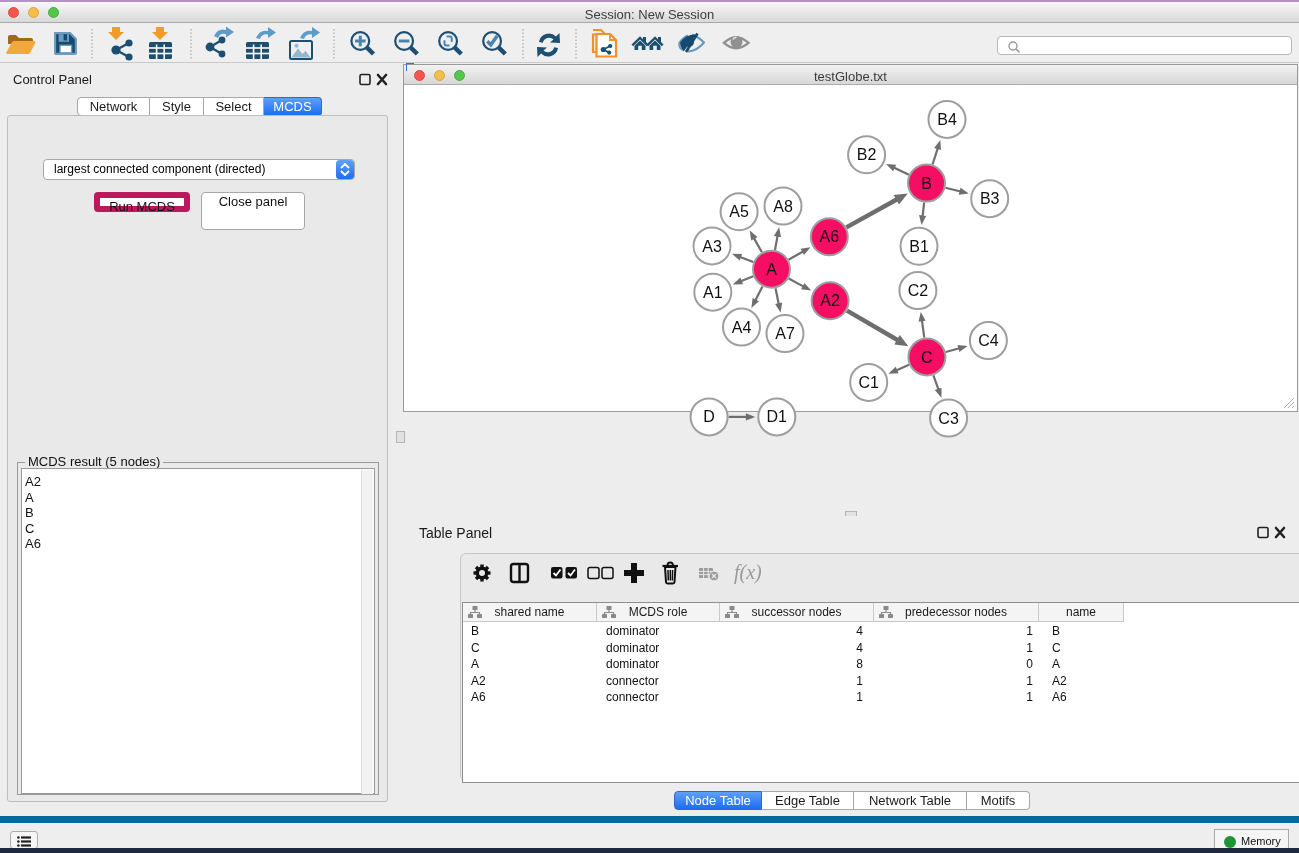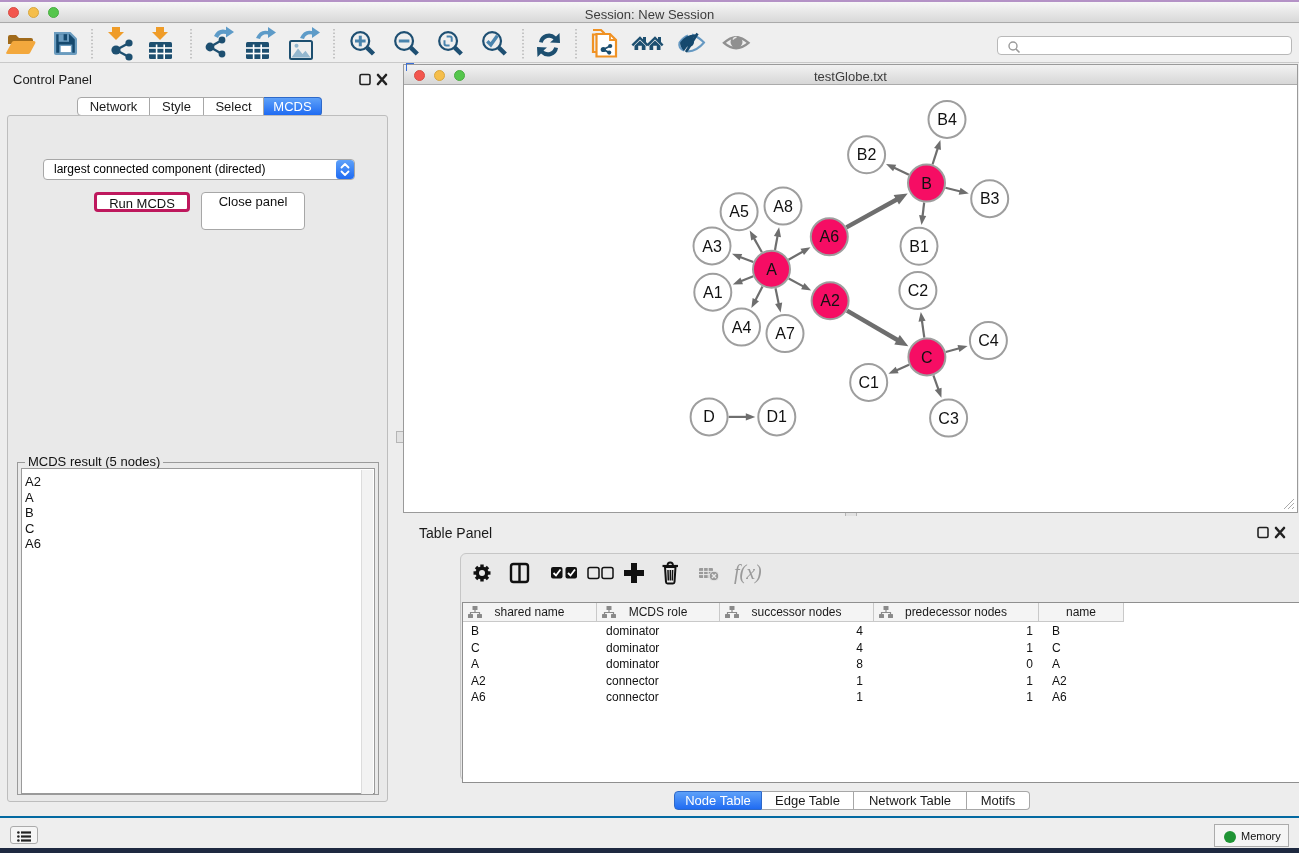--- a/index.html
+++ b/index.html
@@ -181,37 +181,37 @@
 
     <div class="abs" style="left:35px;top:43px;width:312px;height:21px;background:#fff;border:1px solid #a7a7a7;border-radius:4px;">
       <div class="abs" style="left:10px;top:2px;font-size:12px;color:#000000;">largest connected component (directed)</div>
       <div class="abs" style="right:0px;top:0px;width:18px;height:19px;border-radius:3.5px;background:linear-gradient(#5ea1f9,#1f6bf2);">
         <svg width="18" height="19" viewBox="0 0 18 19">
             <path d="M5.5 7.5 L9 4 L12.5 7.5 M5.5 11.5 L9 15 L12.5 11.5" stroke="#fff" stroke-width="1.8" fill="none" stroke-linecap="round" stroke-linejoin="round"></path>
           </svg>
       </div>
     </div>
 
-    <div class="abs" style="left:86px;top:76px;width:96px;height:20px;background:#fff;border:3px solid #be185d;border-radius:4px;text-align:center;line-height:18px;font-size:13px;color:#111;">Run MCDS</div>
+    <div class="abs" style="left:86px;top:76px;width:96px;height:20px;background:#fff;border:6px solid #be185d;border-radius:4px;text-align:center;line-height:18px;font-size:13px;color:#111;">Run MCDS</div>
     <div class="abs" style="left:193px;top:76px;width:104px;height:38px;background:#fff;border:1px solid #a7a7a7;border-radius:4px;text-align:center;line-height:18px;font-size:13px;color:#111;">Close panel</div>
 
     <div class="abs" style="left:9px;top:346px;width:362px;height:333px;border:1px solid #9a9a9a;">
       <div class="abs" style="left:7px;top:-9px;background:#e9e9e9;padding:0 3px;font-size:13px;color:#111;">MCDS result (5 nodes)</div>
       <div class="abs" style="left:3px;top:5px;width:354px;height:326px;background:#fff;border:1px solid #9a9a9a;font-size:13px;color:#111;">
         <div style="padding:5px 0 0 3px;line-height:15.5px;">A2<br>A<br>B<br>C<br>A6</div>
         <div class="abs" style="right:1px;top:1px;width:12px;height:324px;background:#f2f2f2;border-left:1px solid #dcdcdc;"></div>
       </div>
     </div>
   </div>
 </div>
 
 <div class="abs" style="left:396px;top:431px;width:9px;height:12px;background:#e2e2e2;border:1px solid #b5b5b5;"></div>
 <div class="abs" style="left:845px;top:511px;width:12px;height:8px;background:#e2e2e2;border:1px solid #b5b5b5;"></div>
 
-<div class="abs" style="left:403px;top:64px;width:895px;height:449px;background:#fff;border:1px solid #9a9a9a;">
+<div class="abs" style="left:403px;top:64px;width:895px;height:348px;background:#fff;border:1px solid #9a9a9a;">
   <div class="abs" style="left:0;top:0;width:893px;height:20px;background:linear-gradient(#f2f2f2,#d7d7d7);border-bottom:1px solid #ababab;">
     <div class="tl" style="left:10px;top:4.5px;width:11px;height:11px;background:#f3564e;border:0.5px solid #d64f45;"></div>
     <div class="tl" style="left:30px;top:4.5px;width:11px;height:11px;background:#f5be4b;border:0.5px solid #d8a740;"></div>
     <div class="tl" style="left:50px;top:4.5px;width:11px;height:11px;background:#55c64c;border:0.5px solid #4aad42;"></div>
     <div class="abs" style="left:0;top:4px;width:893px;text-align:center;font-size:13px;color:#3c3c3c;">testGlobe.txt</div>
   </div>
   <svg class="abs" style="left:2px;top:-2px;" width="8" height="8" viewBox="0 0 8 8">
       <path d="M0 8 L0 0 L8 0" fill="none" stroke="#3a6fd8" stroke-width="2"></path>
     </svg>
   <svg class="abs" style="left:0px;top:20px;" width="893px" height="427px" viewBox="0.5 0.5 893 427" font-family="Liberation Sans, sans-serif">
@@ -454,21 +454,21 @@
   </div>
 
   <div class="abs" style="left:271px;top:275px;height:19px;display:flex;font-size:13px;">
     <div style="width:88px;background:linear-gradient(#5ea1f9,#1f6bf2);border:1px solid #2e69c9;border-radius:4px 0 0 4px;text-align:center;line-height:17px;color:#fff;">Node Table</div>
     <div style="width:92px;background:#fff;border:1px solid #a7a7a7;border-left:none;text-align:center;line-height:17px;color:#1a1a1a;">Edge Table</div>
     <div style="width:113px;background:#fff;border:1px solid #a7a7a7;border-left:none;text-align:center;line-height:17px;color:#1a1a1a;">Network Table</div>
     <div style="width:63px;background:#fff;border:1px solid #a7a7a7;border-left:none;border-radius:0 4px 4px 0;text-align:center;line-height:17px;color:#1a1a1a;">Motifs</div>
   </div>
 </div>
 
-<div class="abs" style="left:0;top:816px;width:1299px;height:33px;background:#eeeeee;border-top:2px solid #0369a1;padding-left:10px;">
+<div class="abs" style="left:0;top:816px;width:1299px;height:33px;background:#eeeeee;border-top:7px solid #0369a1;padding-left:10px;">
   <div class="abs" style="left:10px;top:8px;width:28px;height:18px;background:#f5f5f5;border:1px solid #ababab;border-radius:3px;">
     <svg class="abs" style="left:6px;top:3.5px;" width="14" height="11" viewBox="0 0 14 11">
       <g fill="#222">
           <circle cx="1.4" cy="1.5" r="1.3"></circle>
           <circle cx="1.4" cy="5.5" r="1.3"></circle>
           <circle cx="1.4" cy="9.5" r="1.3"></circle>
       <rect x="4" y="0.4" width="10" height="2.2"></rect>
           <rect x="4" y="4.4" width="10" height="2.2"></rect>
           <rect x="4" y="8.4" width="10" height="2.2"></rect>
         </g>

